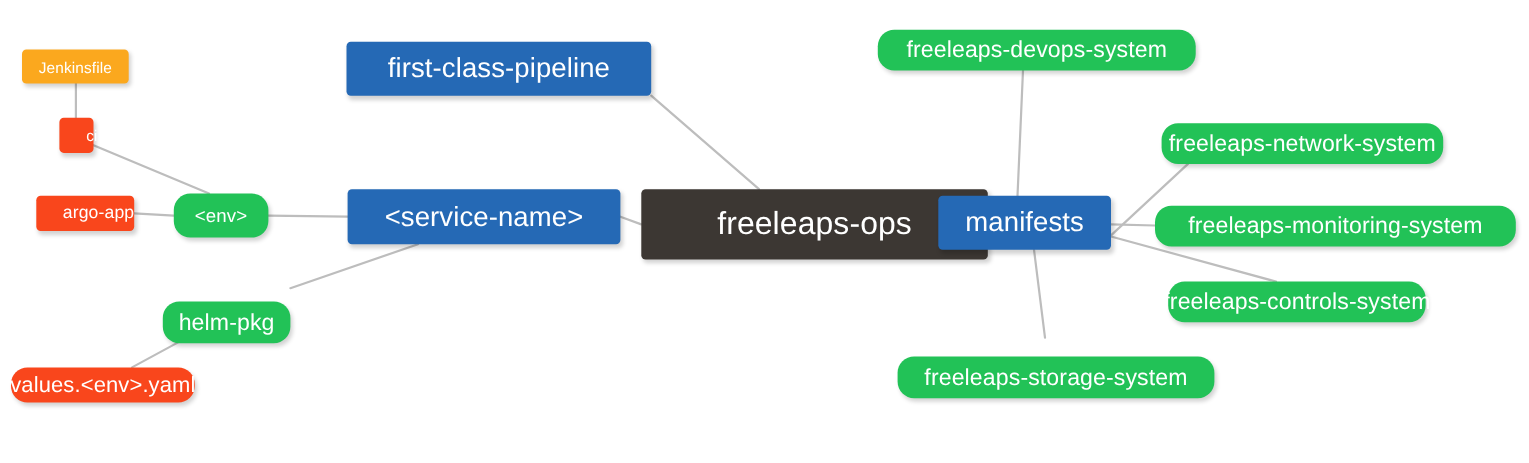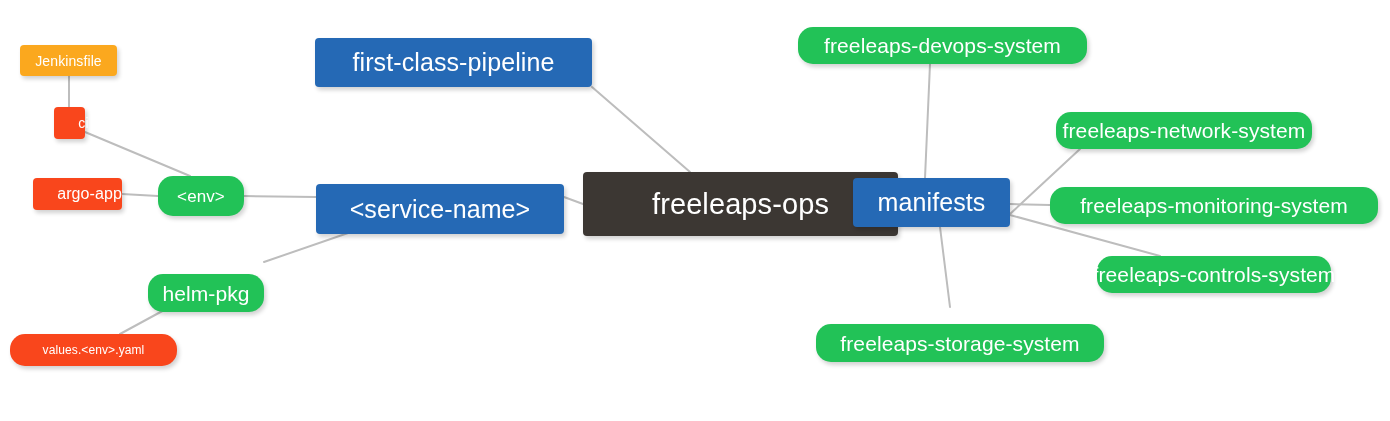--- a/index.html
+++ b/index.html
@@ -67,21 +67,21 @@
       <line x1="925" y1="178" x2="930" y2="64" stroke="#bdbdbd" stroke-width="2" stroke-linecap="round"></line>
       <line x1="1010" y1="214" x2="1080" y2="149" stroke="#bdbdbd" stroke-width="2" stroke-linecap="round"></line>
       <line x1="1010" y1="204" x2="1050" y2="205" stroke="#bdbdbd" stroke-width="2" stroke-linecap="round"></line>
       <line x1="1010" y1="215" x2="1160" y2="256" stroke="#bdbdbd" stroke-width="2" stroke-linecap="round"></line>
       <line x1="940" y1="227" x2="950" y2="307" stroke="#bdbdbd" stroke-width="2" stroke-linecap="round"></line>
     </svg>
   <div id="node-layer">
       <div class="mm-node lvl-root" style="left: 583px; top: 172px; width: 315px; height: 64px; font-size: 29px;">
         <span>freeleaps-ops</span>
       </div>
-      <div class="mm-node lvl-blue" style="left: 316px; top: 172px; width: 248px; height: 50px; font-size: 25px; margin-top: 12px;">
+      <div class="mm-node lvl-blue" style="left: 316px; top: 172px; width: 248px; height: 50px; font-size: 25px;">
         <span>&lt;service-name&gt;</span>
       </div>
       <div class="mm-node lvl-blue" style="left: 315px; top: 38px; width: 277px; height: 49px; font-size: 25px;">
         <span>first-class-pipeline</span>
       </div>
       <div class="mm-node lvl-blue" style="left: 853px; top: 178px; width: 157px; height: 49px; font-size: 25px;">
         <span>manifests</span>
       </div>
       <div class="mm-node lvl-green" style="left: 158px; top: 176px; width: 86px; height: 40px; font-size: 17px;">
         <span>&lt;env&gt;</span>
@@ -91,32 +91,32 @@
       </div>
       <div class="mm-node lvl-red" style="left: 54px; top: 107px; width: 31px; height: 32px; font-size: 14px; padding-left: 28px;">
         <span>ci</span>
       </div>
       <div class="mm-node lvl-orange" style="left: 20px; top: 26px; width: 97px; height: 31px; font-size: 14px; margin-top: 19px;">
         <span>Jenkinsfile</span>
       </div>
       <div class="mm-node lvl-red" style="left: 33px; top: 178px; width: 89px; height: 32px; font-size: 16px; justify-content: flex-end;">
         <span>argo-app</span>
       </div>
-      <div class="mm-node lvl-red" style="left: 10px; top: 334px; width: 167px; height: 32px; font-size: 12px; border-radius: 15px;">
+      <div class="mm-node lvl-red" style="left: 10px; top: 334px; width: 167px; height: 32px; font-size: 20px; border-radius: 15px;">
         <span>values.&lt;env&gt;.yaml</span>
       </div>
       <div class="mm-node lvl-green" style="left: 798px; top: 27px; width: 289px; height: 37px; font-size: 21px;">
         <span>freeleaps-devops-system</span>
       </div>
       <div class="mm-node lvl-green" style="left: 1056px; top: 112px; width: 256px; height: 37px; font-size: 21px;">
         <span>freeleaps-network-system</span>
       </div>
       <div class="mm-node lvl-green" style="left: 1050px; top: 187px; width: 328px; height: 37px; font-size: 21px;">
         <span>freeleaps-monitoring-system</span>
       </div>
-      <div class="mm-node lvl-green" style="left: 1062px; top: 256px; width: 234px; height: 37px; font-size: 21px; margin-left: 35px;">
+      <div class="mm-node lvl-green" style="left: 1062px; top: 256px; width: 234px; height: 37px; font-size: 21px;">
         <span>freeleaps-controls-system</span>
       </div>
       <div class="mm-node lvl-green" style="left: 816px; top: 324px; width: 288px; height: 38px; font-size: 21px;">
         <span>freeleaps-storage-system</span>
       </div>
     </div>
 </div>
 
 </body></html>

